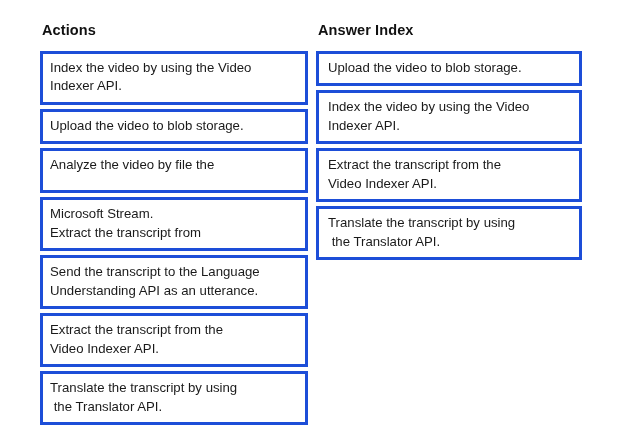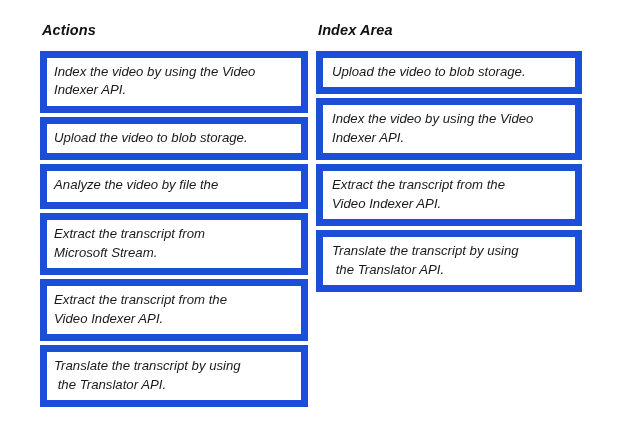--- a/index.html
+++ b/index.html
@@ -11,21 +11,20 @@
     height: 448px;
     background: #ffffff;
     font-family: "Liberation Sans", sans-serif;
     color: #1a1a1a;
     overflow: hidden;
   }
   .page {
     position: relative;
     width: 619px;
     height: 366px;
-    font-style: italic;
   }
   .column {
     position: absolute;
     top: 22px;
   }
   .col-actions {
     left: 40px;
     width: 268px;
   }
   .col-answer {
@@ -38,21 +37,21 @@
     color: #111111;
     margin: 0 0 13px 2px;
     letter-spacing: 0.1px;
   }
   .card-list {
     list-style: none;
     margin: 0;
     padding: 0;
   }
   .card {
-    border: 7px solid #1d4ed8;
+    border: 3px solid #1d4ed8;
     background: #ffffff;
     box-sizing: border-box;
     margin-bottom: 4px;
     padding: 5px 7px 6px 7px;
     font-size: 13.2px;
     line-height: 1.40;
     color: #1a1a1a;
     cursor: default;
   }
   .card.two-line {
@@ -99,41 +98,45 @@
 
       <li class="card one-line">
         <span class="ln">Upload the video to blob storage.</span>
       </li>
 
       <li class="card two-line">
         <span class="ln">Analyze the video by file the</span>
       </li>
 
       <li class="card two-line">
+        <span class="ln">Microsoft Stream.</span>
         <span class="ln">Extract the transcript from</span>
-        <span class="ln">Microsoft Stream.</span>
       </li>
 
+      <li class="card two-line">
+        <span class="ln">Send the transcript to the Language</span>
+        <span class="ln">Understanding API as an utterance.</span>
+      </li>
 
       <li class="card two-line">
         <span class="ln">Extract the transcript from the</span>
         <span class="ln">Video Indexer API.</span>
       </li>
 
       <li class="card two-line">
         <span class="ln">Translate the transcript by using</span>
         <span class="ln"> the Translator API.</span>
       </li>
 
 
     </ul>
   </div>
 
   <div class="column col-answer">
-    <div class="col-title">Index Area</div>
+    <div class="col-title">Answer Index</div>
     <ul class="card-list">
 
       <li class="card one-line">
         <span class="ln">Upload the video to blob storage.</span>
       </li>
 
       <li class="card two-line">
         <span class="ln">Index the video by using the Video</span>
         <span class="ln">Indexer API.</span>
       </li>

